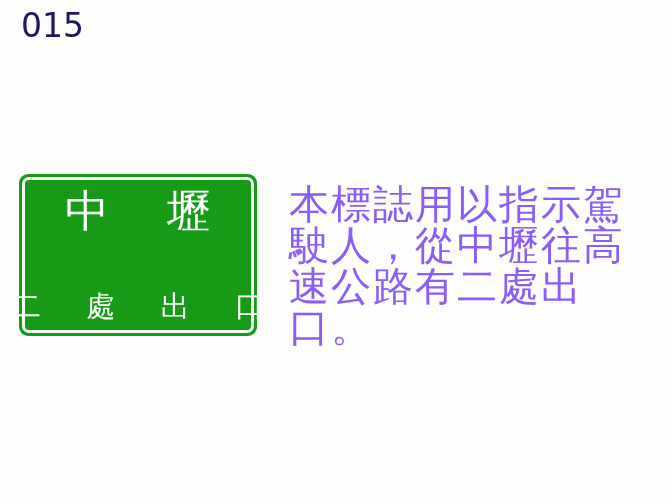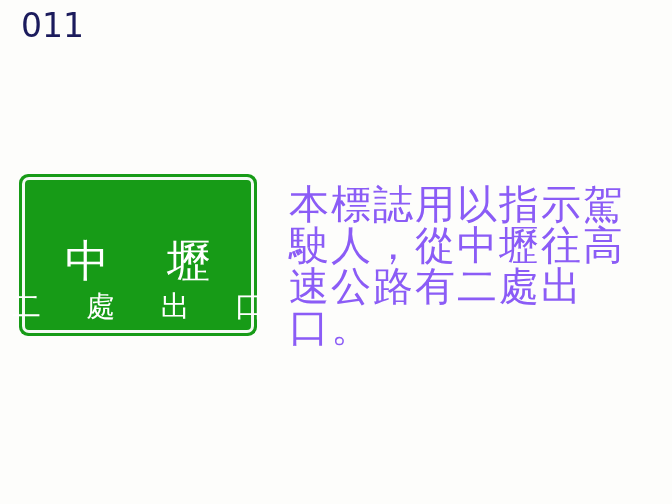--- a/index.html
+++ b/index.html
@@ -50,21 +50,21 @@
     position: relative;
     width: 100%;
     height: 100%;
     box-sizing: border-box;
     border: 3px solid #f4faf4;
     border-radius: 7px;
     background: #179b17;
     display: flex;
     flex-direction: column;
     align-items: center;
-    justify-content: flex-end;
+    justify-content: space-between;
   }
   .sign-line-primary {
     color: #ffffff;
     font-size: 44px;
     line-height: 50px;
     letter-spacing: 22px;
     text-indent: 22px;
     font-weight: 400;
     white-space: pre;
     margin-top: 6px;
@@ -99,21 +99,21 @@
   }
   .description .desc-text {
     display: block;
   }
 </style>
 </head>
 <body>
 
 <div id="page">
 
-  <div class="plate-number">011</div>
+  <div class="plate-number">015</div>
 
   <div class="sign">
     <div class="sign-inner">
       <div class="sign-line-primary">中 壢</div>
       <div class="sign-line-secondary">二 處 出 口</div>
     </div>
   </div>
 
   <div class="description">
     <span class="desc-text">本標誌用以指示駕駛人，從中壢往高速公路有二處出口。</span>

